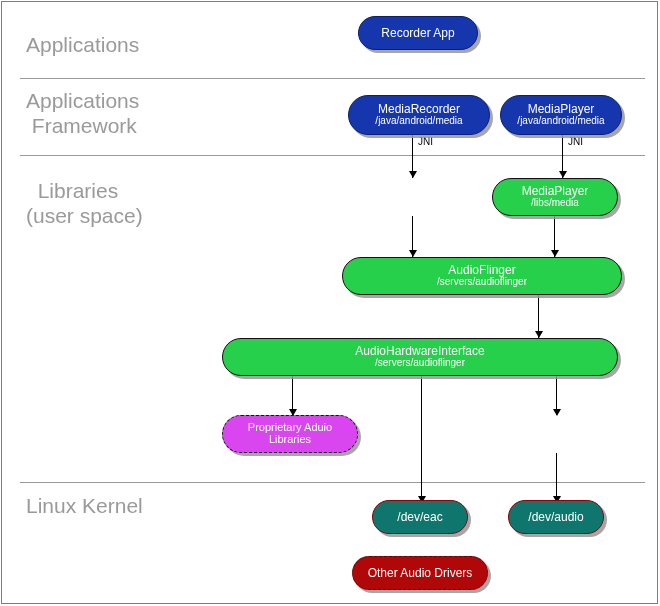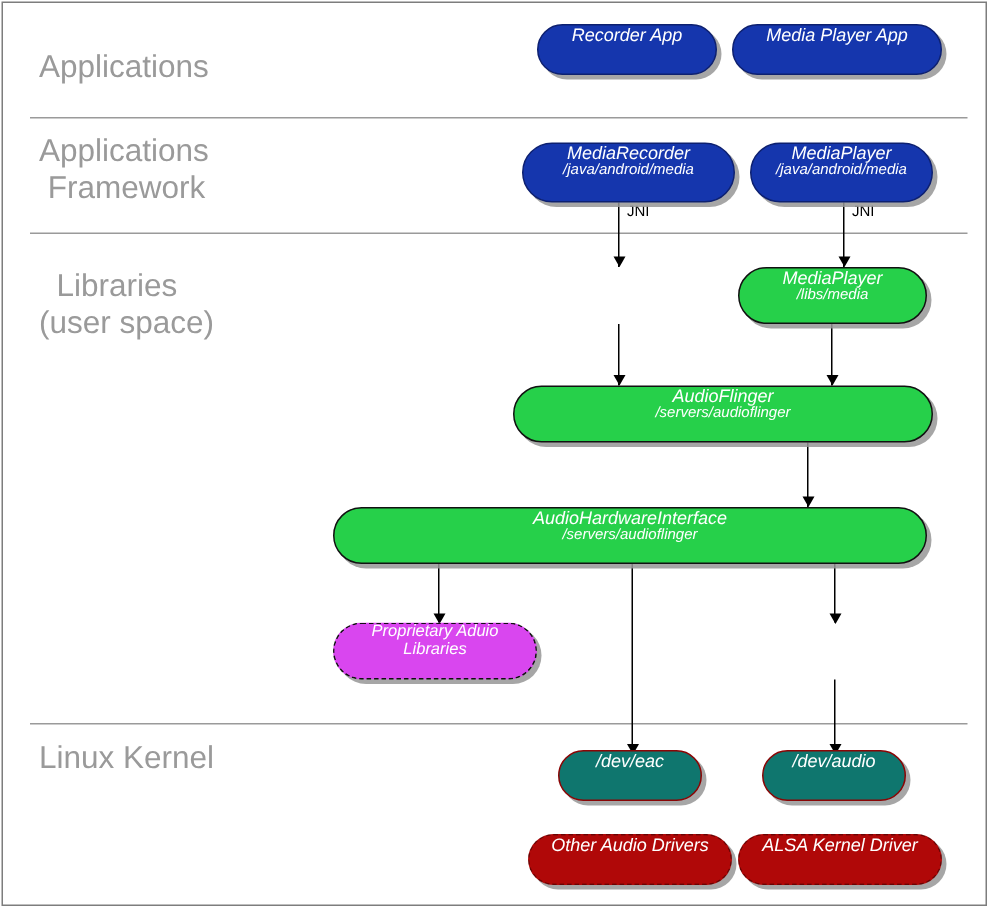--- a/index.html
+++ b/index.html
@@ -46,25 +46,24 @@
   
   .node {
     position: absolute;
     box-sizing: border-box;
     border-radius: 999px;
     color: #ffffff;
     text-align: center;
     display: flex;
     flex-direction: column;
     align-items: center;
-    justify-content: flex-start;
+    justify-content: center;
     line-height: 1.08;
     box-shadow: 3px 3px 0 0 rgba(150,150,150,0.85);
     z-index: 3;
-    font-style: italic;
   }
   .node .t1 { font-size: 12px; white-space: nowrap; }
   .node .t2 { font-size: 10px; white-space: nowrap; }
   .node.small .t1 { font-size: 11px; }
 
   .blue   { background: #1536ad; border: 1px solid #0d2070; }
   .green  { background: #26d04a; border: 1px solid #111111; }
   .green-dash { background: #d946ef; border: 1px dashed #111111; }
   .red    { background: #0f766e; border: 1px solid #8a0505; }
   .red-dash { background: #b00808; border: 1px dashed #6a0404; }
@@ -111,23 +110,20 @@
 
   <div class="layer-label" style="left:26px; top:178px;">  Libraries
 (user space)</div>
 
   <div class="layer-label" style="left:26px; top:493px;">Linux Kernel</div>
 
   <div class="node blue" style="left:358px; top:16px; width:120px; height:34px;">
     <span class="t1">Recorder App</span>
   </div>
 
-  <div class="node blue" style="left:488px; top:16px; width:140px; height:34px;">
-    <span class="t1">Media Player App</span>
-  </div>
 
   <div class="node blue" style="left:348px; top:95px; width:142px; height:40px;">
     <span class="t1">MediaRecorder</span>
     <span class="t2">/java/android/media</span>
   </div>
 
   <div class="node blue" style="left:500px; top:95px; width:122px; height:40px;">
     <span class="t1">MediaPlayer</span>
     <span class="t2">/java/android/media</span>
   </div>
@@ -188,17 +184,14 @@
   </div>
 
   <div class="node red" style="left:508px; top:500px; width:96px; height:34px;">
     <span class="t1">/dev/audio</span>
   </div>
 
   <div class="node red-dash" style="left:352px; top:556px; width:136px; height:34px;">
     <span class="t1">Other Audio Drivers</span>
   </div>
 
-  <div class="node red-dash" style="left:492px; top:556px; width:136px; height:34px;">
-    <span class="t1">ALSA Kernel Driver</span>
-  </div>
 
 </div>
 
 </body></html>

